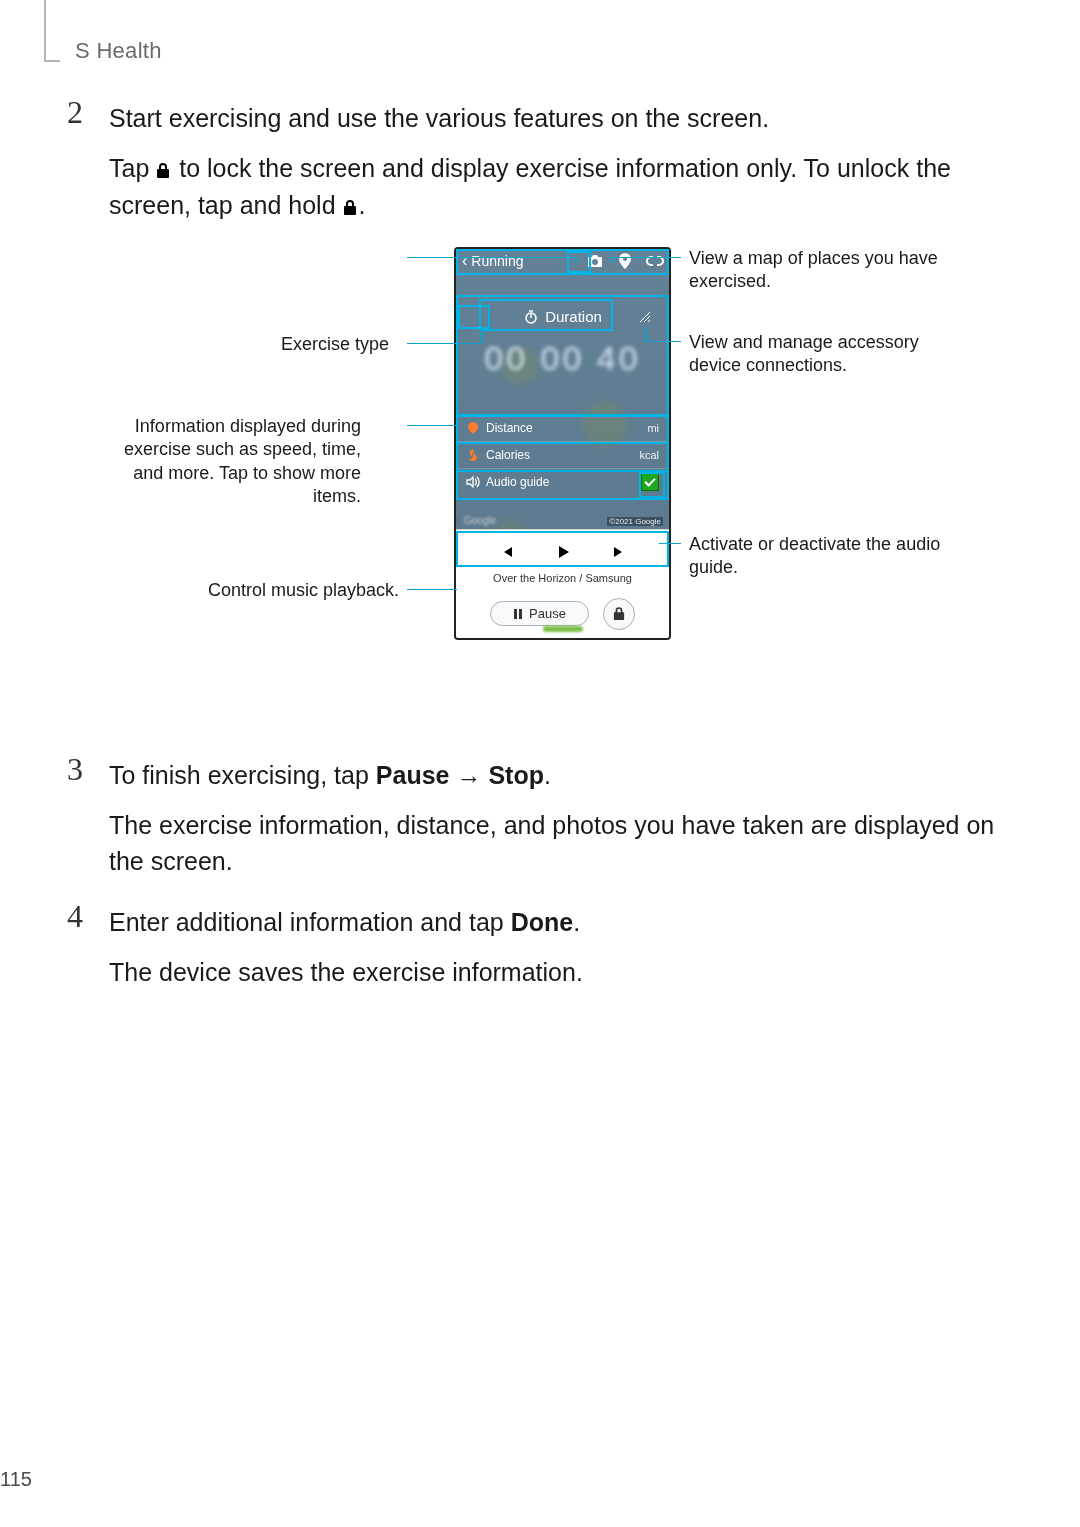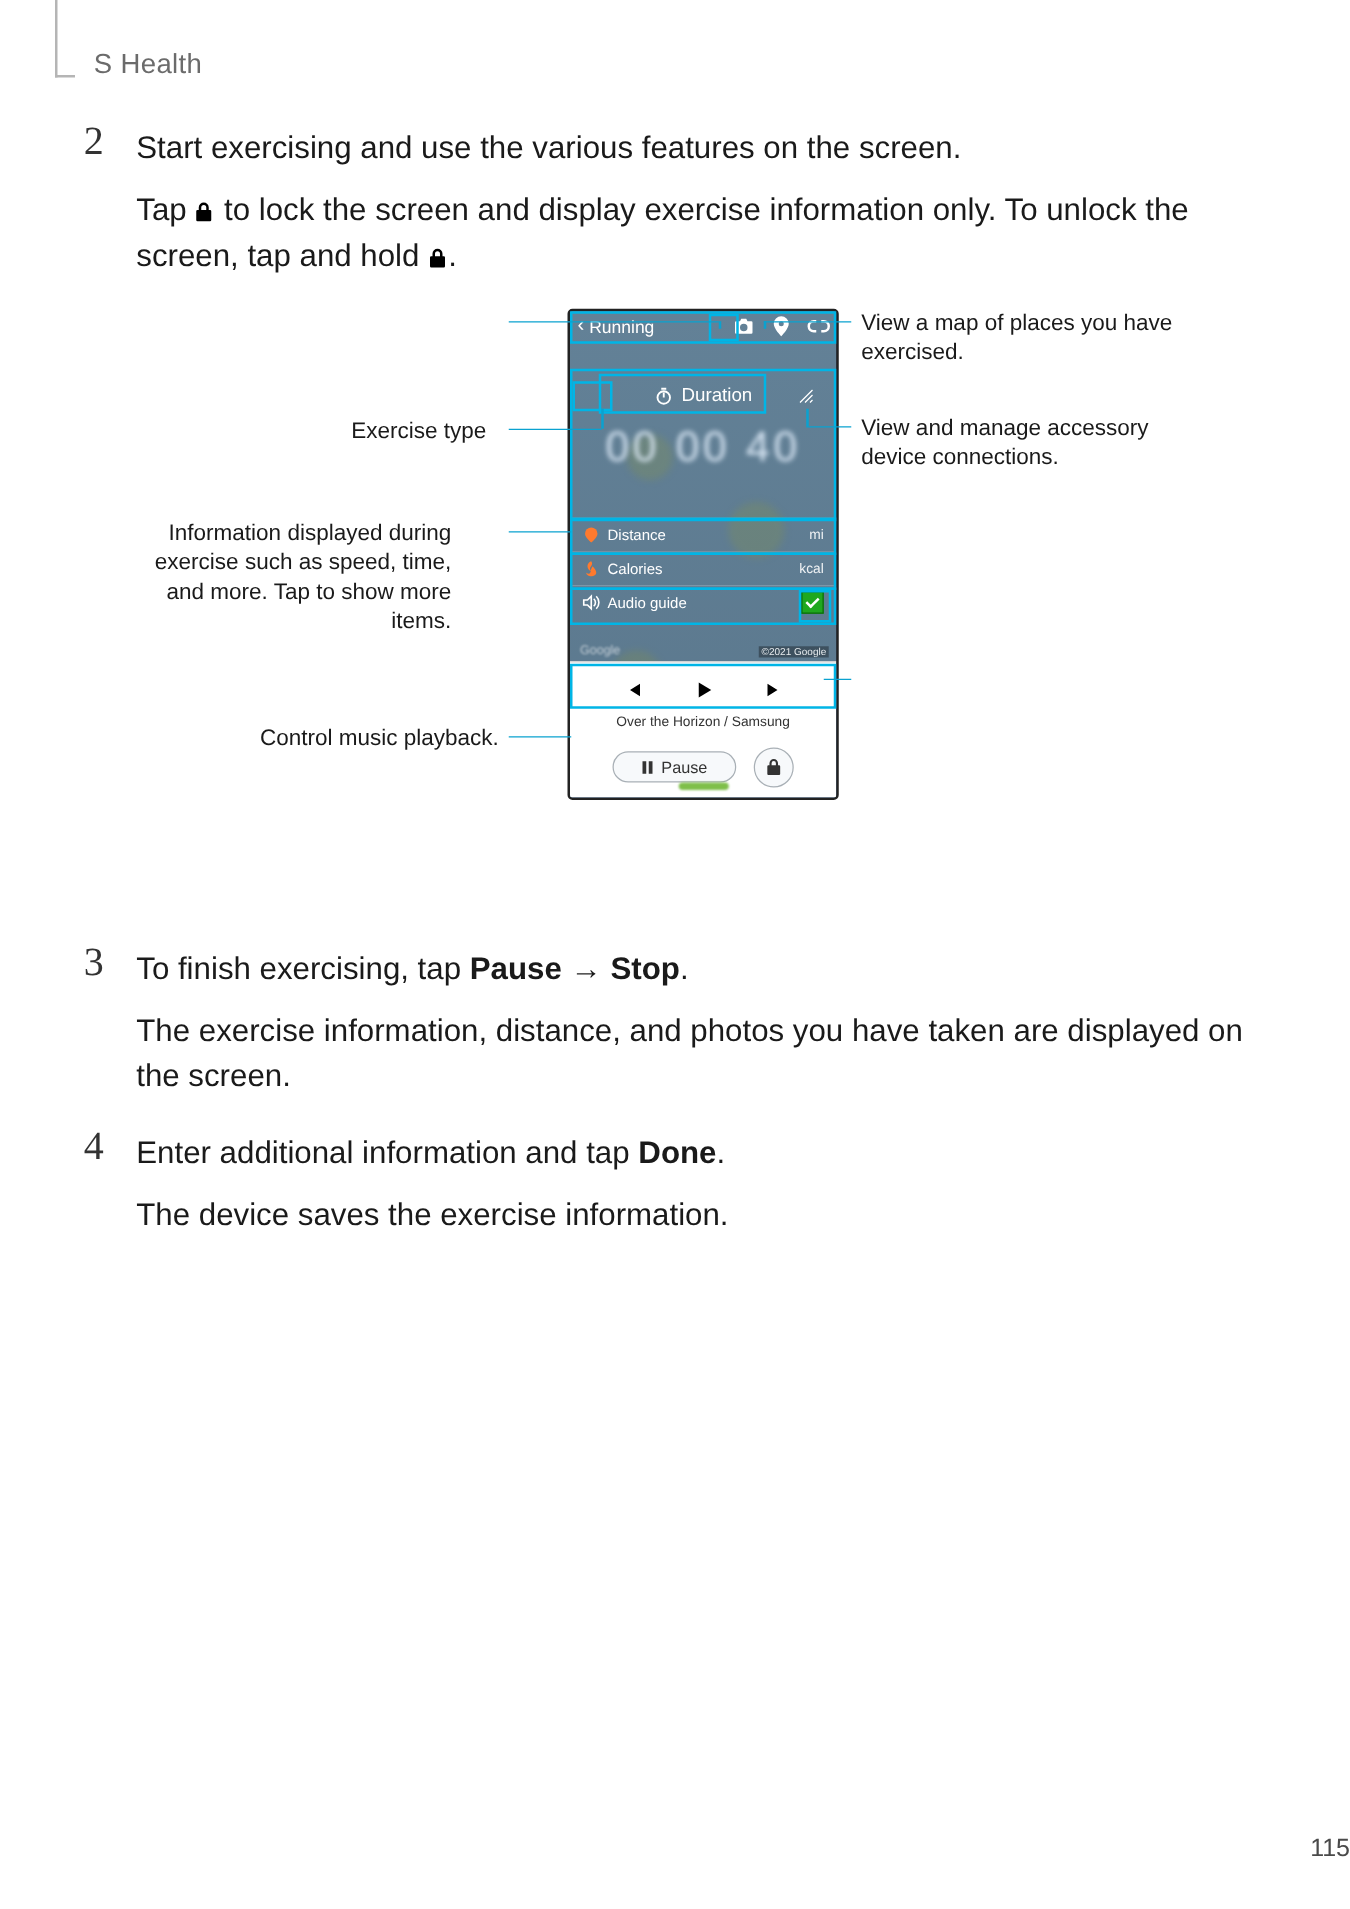--- a/index.html
+++ b/index.html
@@ -57,21 +57,21 @@
 
   
   .call{position:absolute;font-size:18px;line-height:1.3;color:#1a1a1a;max-width:270px;}
   .call.left{text-align:right;}
   .call.right{text-align:left;}
 
   
   .leader{position:absolute;background:#0aa2d0;height:1.5px;z-index:4;}
   .tick{position:absolute;width:1.5px;background:#0aa2d0;z-index:4;}
 
-  .page-num{position:absolute;left:0;right:0;bottom:36px;text-align:right;font-size:20px;color:#4a4a4a;}
+  .page-num{position:absolute;left:0;right:0;bottom:36px;text-align:left;font-size:20px;color:#4a4a4a;}
 
   svg{overflow:visible}
 </style>
 </head>
 <body>
 
 <div class="page">
   <div class="top-corner"></div>
   <div class="section-title">S Health</div>
 
@@ -96,20 +96,21 @@
       </p>
 
       <div class="diagram-wrap">
 
         <div class="call left" style="left:20px;top:86px;width:280px;">Exercise type</div>
         <div class="call left" style="left:-8px;top:168px;width:308px;">Information displayed during exercise such as speed, time, and more. Tap to show more items.</div>
         <div class="call left" style="left:30px;top:332px;width:270px;">Control music playback.</div>
 
         <div class="call right" style="left:590px;top:84px;width:260px;">View and manage accessory device connections.</div>
         <div class="call right" style="left:590px;top:0;width:260px;">View a map of places you have exercised.</div>
+        <div class="call right" style="left:590px;top:286px;width:260px;">Activate or deactivate the audio guide.</div>
 
         <div class="leader" style="left:308px;top:10px;width:168px;"></div>
         <div class="tick" style="left:476px;top:10px;height:6px;"></div>
         <div class="leader" style="left:512px;top:10px;width:70px;"></div>
         <div class="tick" style="left:512px;top:10px;height:6px;"></div>
 
         <div class="leader" style="left:308px;top:96px;width:74px;"></div>
         <div class="tick" style="left:382px;top:80px;height:16px;"></div>
 
         <div class="leader" style="left:546px;top:94px;width:36px;"></div>

